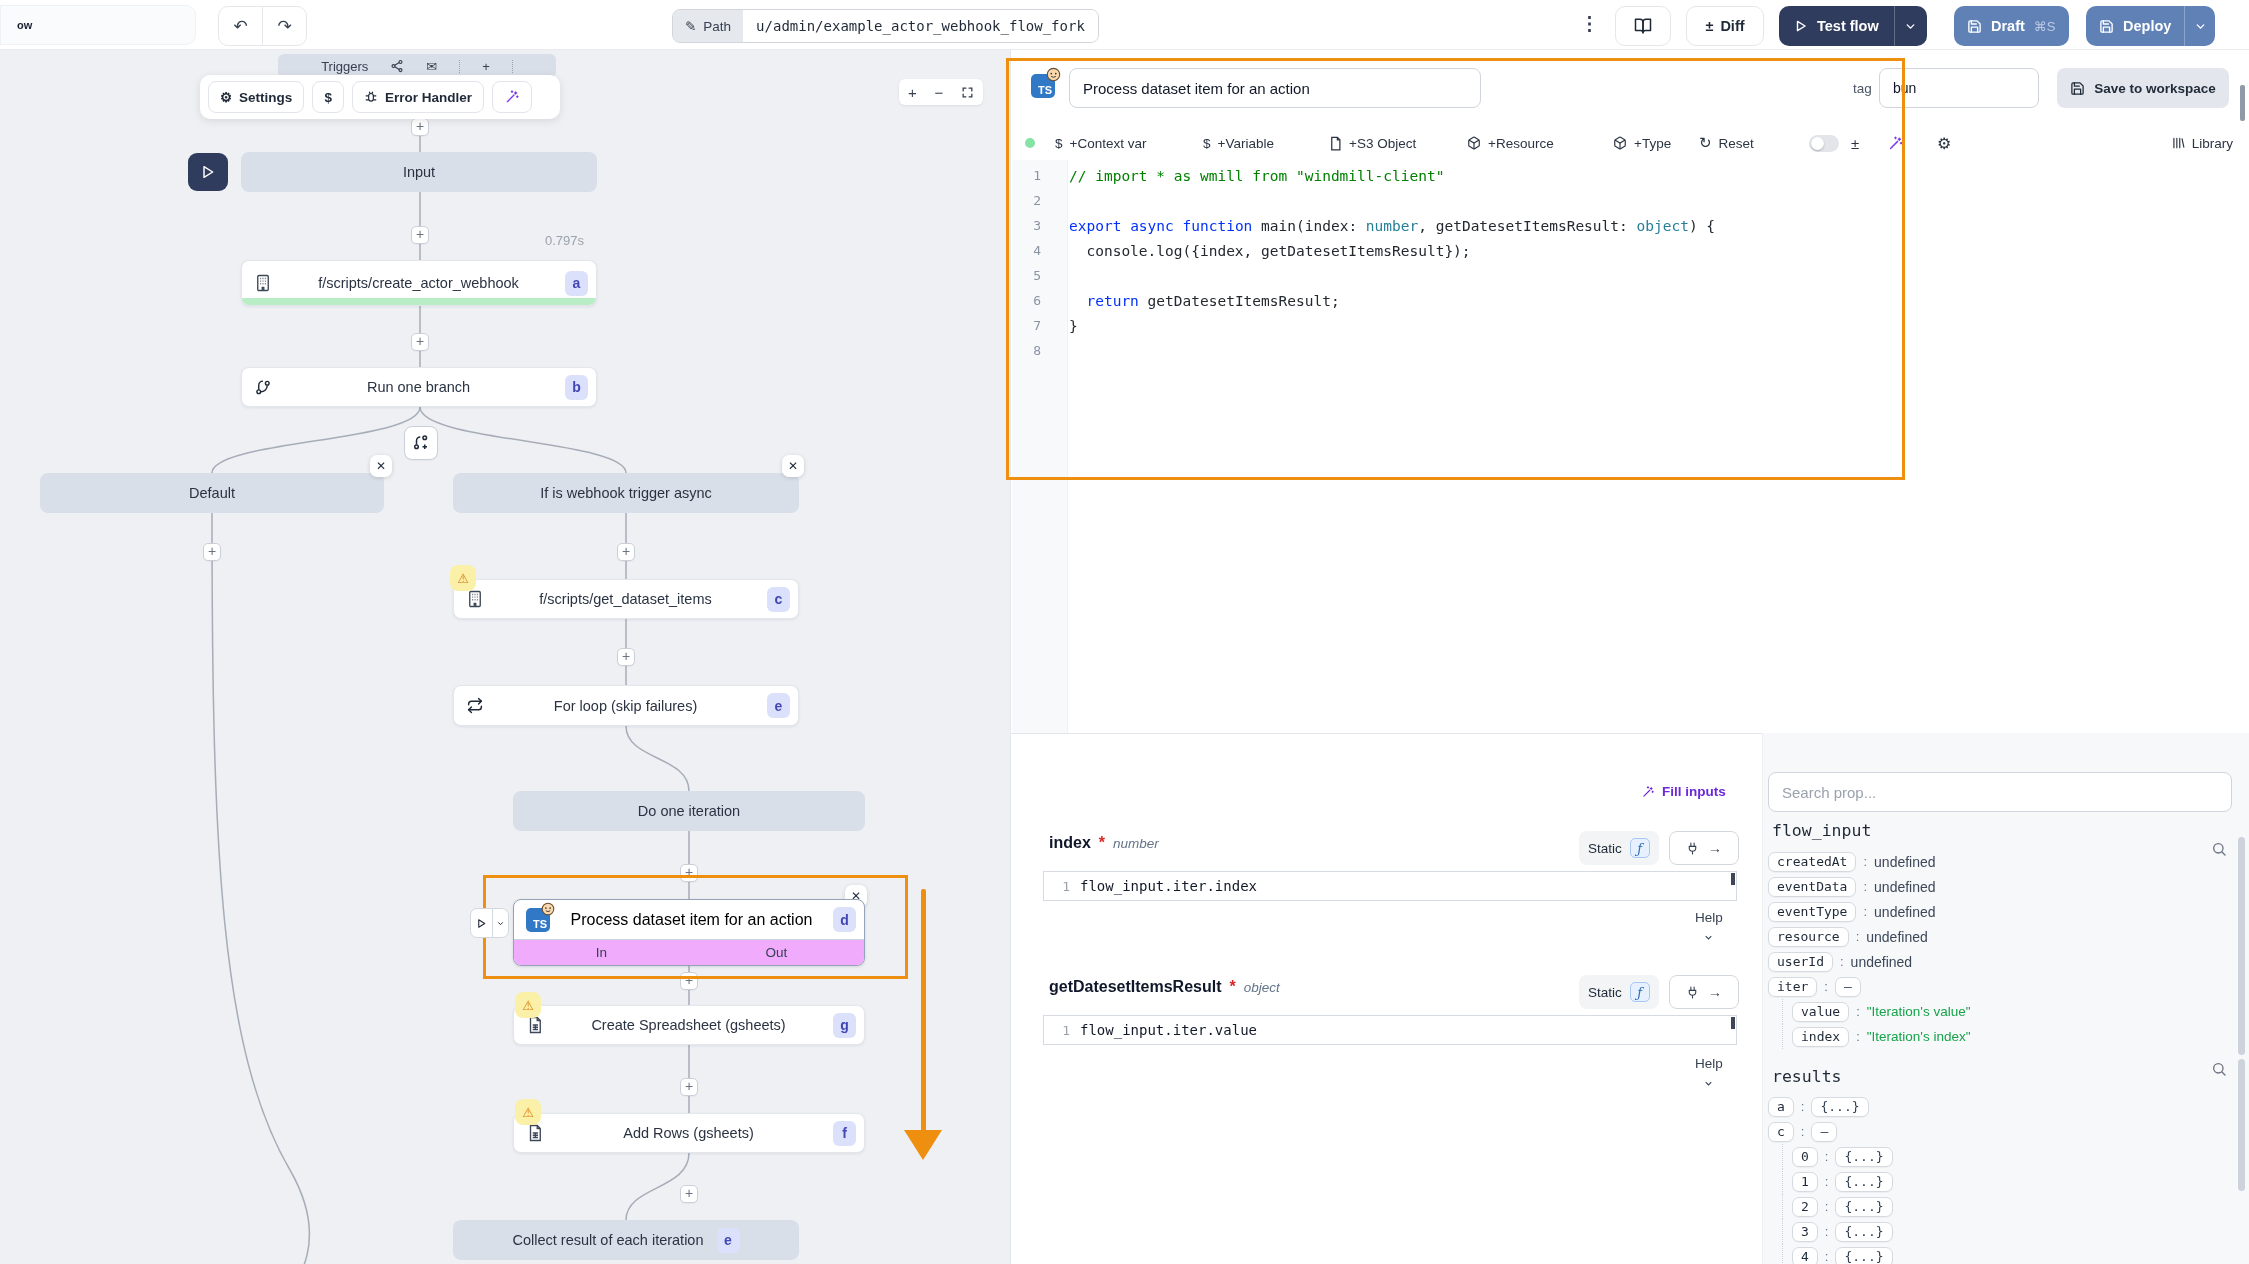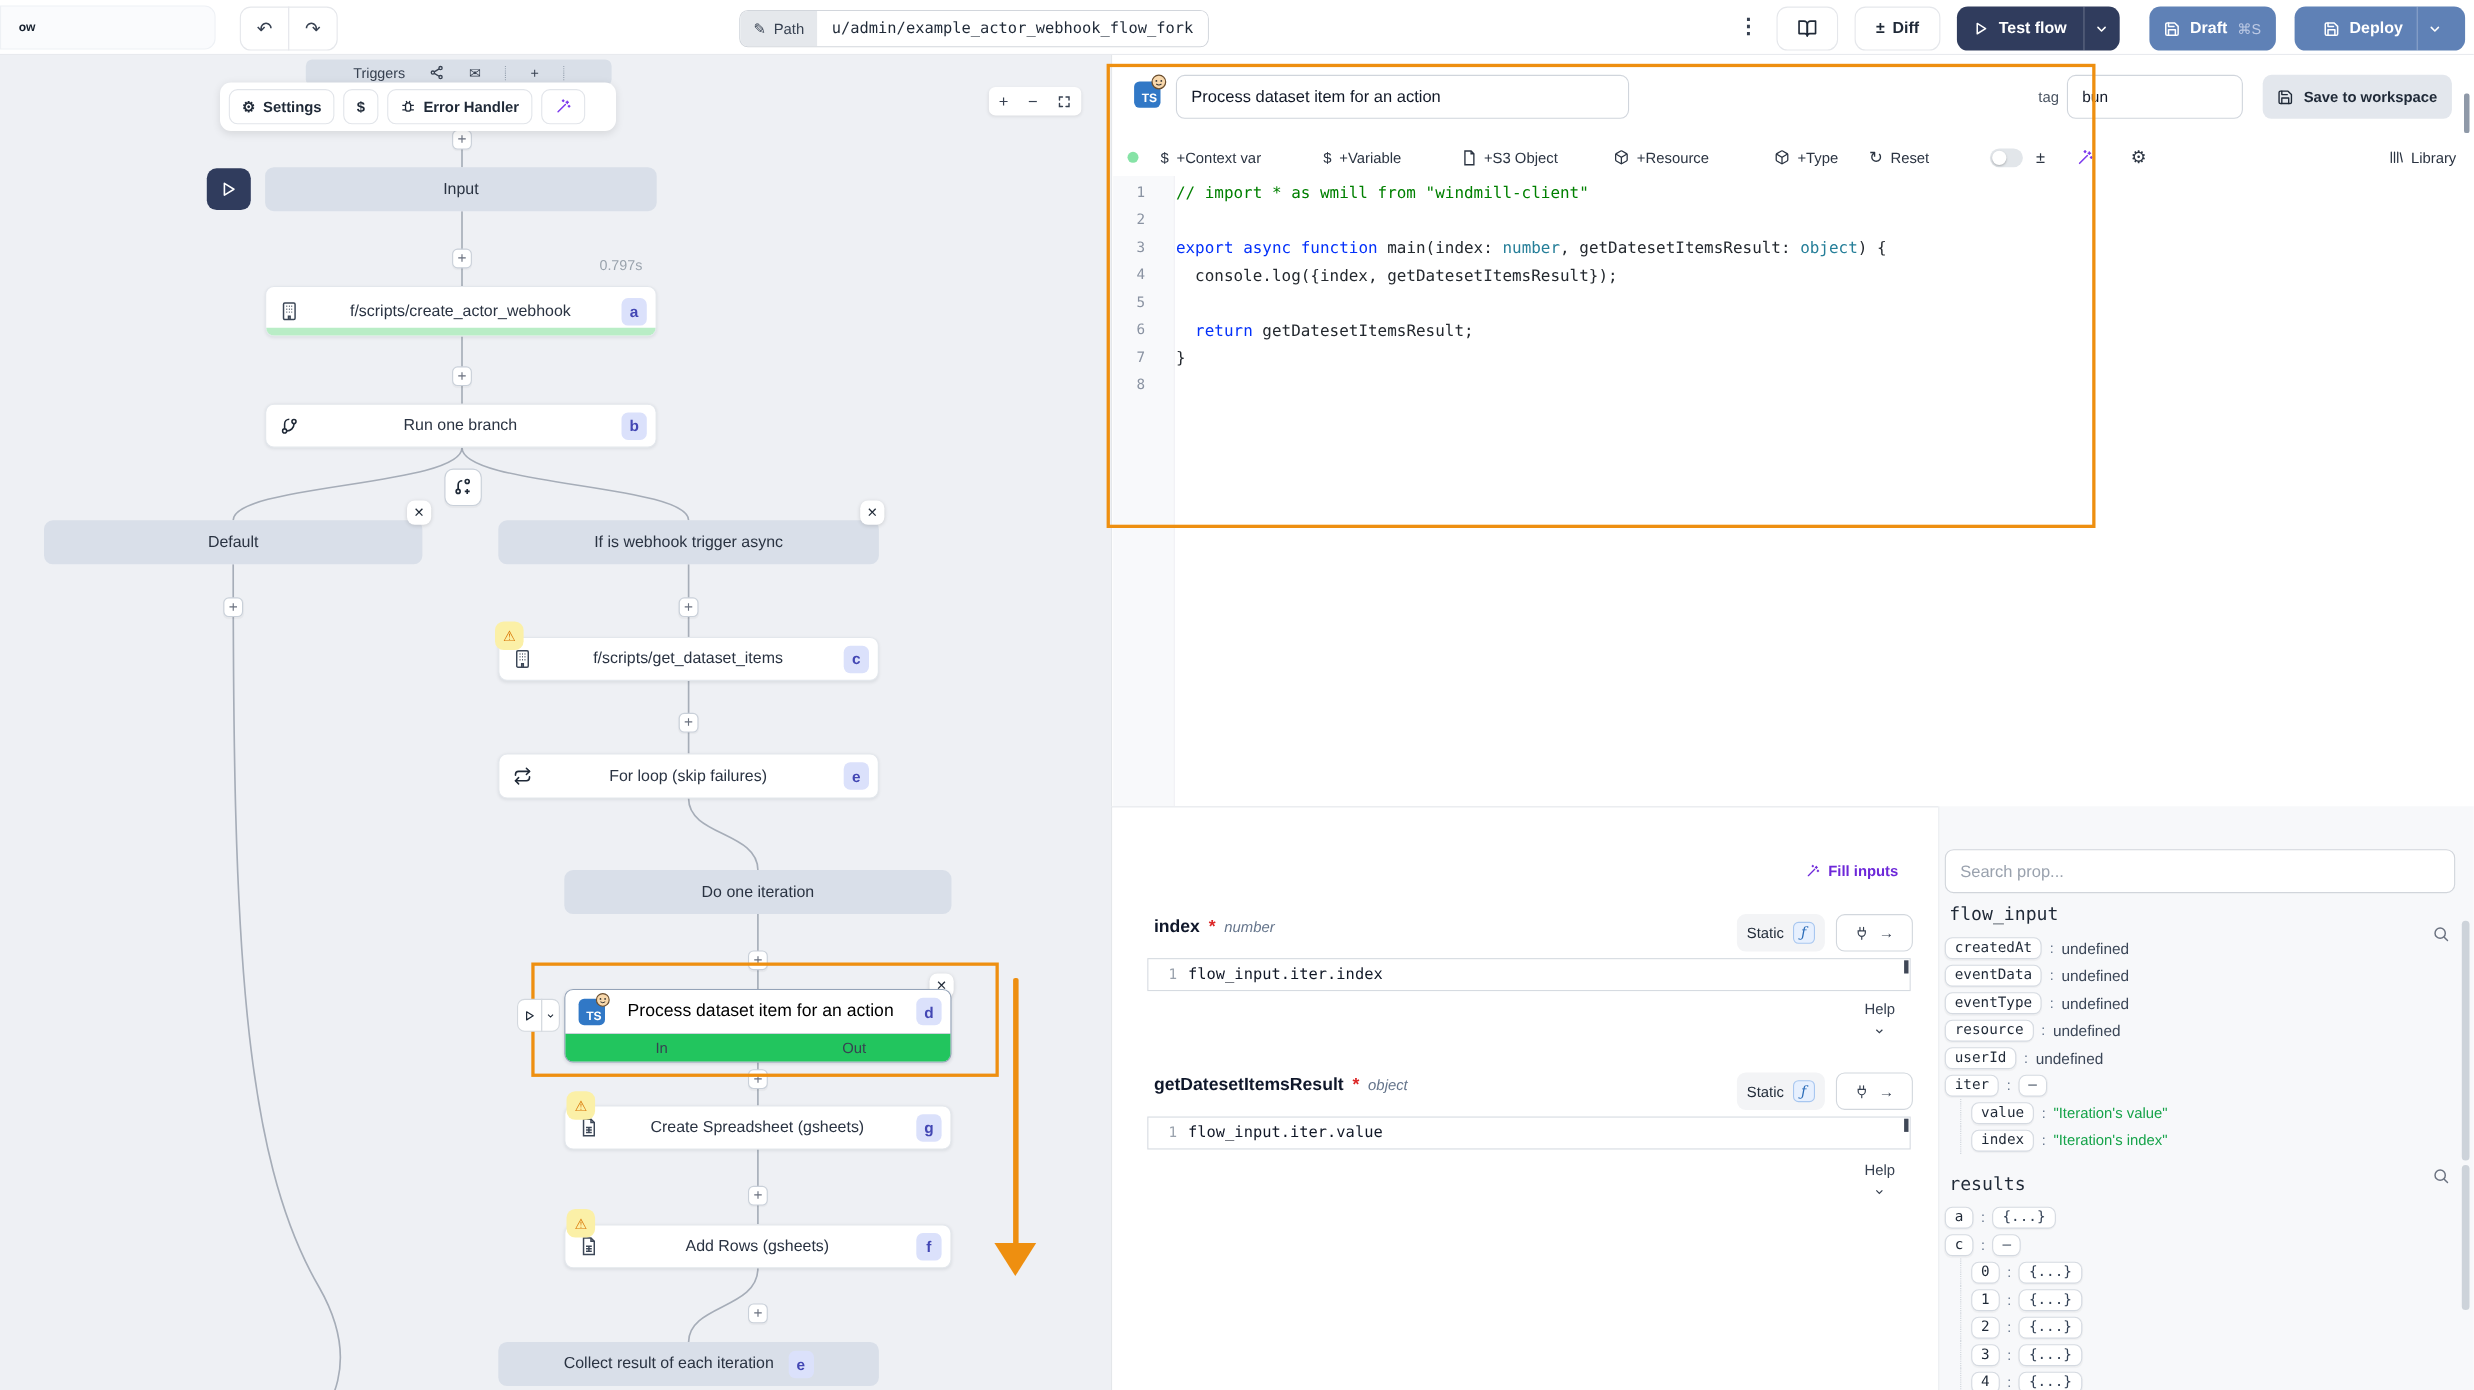--- a/index.html
+++ b/index.html
@@ -20,21 +20,21 @@
   .kebab{left:1580px;top:12px;font-size:19px;color:#374151;font-weight:bold;cursor:pointer;}
   .btn-w{background:#fff;border:1px solid #e5e7eb;border-radius:10px;display:flex;align-items:center;justify-content:center;cursor:pointer;}
   .book-btn{left:1615px;top:6px;width:56px;height:40px;}
   .diff-btn{left:1686px;top:6px;width:78px;height:40px;gap:7px;font-size:14.5px;font-weight:600;color:#1f2937;}
   .testflow{left:1779px;top:6px;height:40px;border-radius:10px;background:var(--navy);color:#fff;display:flex;overflow:hidden;cursor:pointer;}
   .tf-main{padding:0 15px;display:flex;align-items:center;gap:9px;font-size:14.5px;font-weight:600;}
   .tf-chev{width:33px;border-left:1px solid rgba(255,255,255,.25);display:flex;align-items:center;justify-content:center;}
   .bluebtn{height:40px;border-radius:10px;background:var(--steel);color:#fff;display:flex;align-items:center;cursor:pointer;}
   .draft{left:1954px;top:6px;padding:0 13px;gap:9px;font-size:14.5px;font-weight:600;}
   .shortcut{color:#bcc9e4;font-size:13px;font-weight:normal;}
-  .deploy{left:2086px;top:6px;overflow:hidden;padding:13px;}
+  .deploy{left:2086px;top:6px;overflow:hidden;padding:0;}
   .dp-main{padding:0 13px;display:flex;align-items:center;gap:9px;font-size:14.5px;font-weight:600;}
   .dp-chev{width:31px;height:40px;border-left:1px solid rgba(255,255,255,.28);display:flex;align-items:center;justify-content:center;}
 
   
   .graph{position:absolute;left:0;top:50px;width:1010px;height:1214px;background:#eef0f4;overflow:hidden;}
   .node{position:absolute;display:flex;align-items:center;border-radius:8px;font-size:14.5px;color:#2a3342;cursor:pointer;}
   .wnode{background:#fff;border:1px solid #e3e7ec;box-shadow:0 1px 3px rgba(16,24,40,.08);}
   .gnode{background:#d9dfe9;justify-content:center;gap:13px;}
   .nlabel{flex:1;text-align:center;}
   .nicon{margin-left:12px;width:18px;color:#3c4757;}
@@ -47,21 +47,21 @@
   .gtoolbar{position:absolute;left:200px;top:25px;width:360px;height:44px;background:#fff;border-radius:10px;box-shadow:0 2px 8px rgba(0,0,0,.1);display:flex;align-items:center;gap:8px;padding:0 8px;z-index:7;}
   .gtb-btn{height:32px;border:1px solid #e2e5ea;border-radius:8px;background:#fff;display:flex;align-items:center;justify-content:center;gap:7px;font-size:13.5px;font-weight:600;color:#1f2937;padding:0 11px;cursor:pointer;}
   .triggers{position:absolute;left:252px;top:4px;width:278px;height:24px;background:#d9dfe8;border-radius:6px;display:flex;align-items:center;justify-content:center;gap:22px;font-size:13px;color:#374151;cursor:pointer;margin-left:26px;}
   .tdiv{width:1px;height:13px;border-left:1px dotted #97a2b0;}
   .zoomctrl{position:absolute;left:899px;top:29px;width:84px;height:26px;background:#fff;border-radius:6px;box-shadow:0 1px 3px rgba(0,0,0,.08);display:flex;align-items:center;justify-content:space-around;color:#374151;font-size:15px;z-index:7;}
   .playbtn{position:absolute;left:188px;top:103px;width:40px;height:38px;background:var(--navy);border-radius:9px;display:flex;align-items:center;justify-content:center;cursor:pointer;}
   .timing{position:absolute;left:500px;top:183px;width:84px;text-align:right;font-size:13px;color:#9aa3ad;}
   .orange-select{position:absolute;left:483px;top:825px;width:425px;height:104px;border:3px solid var(--orange);z-index:5;}
   .sel-node{position:absolute;left:513px;top:849px;width:352px;height:67px;background:#fff;border:1px solid #94a3b8;border-radius:8px;box-shadow:0 1px 3px rgba(16,24,40,.12);z-index:6;cursor:pointer;}
   .sel-head{height:39px;display:flex;align-items:center;}
-  .io{display:flex;height:26px;background:#22c55e;border-top:1px solid #ccd3dc;border-radius:0 0 7px 7px;}
+  .io{display:flex;height:26px;background:#f0abfc;border-top:1px solid #ccd3dc;border-radius:0 0 7px 7px;}
   .io div{flex:1;display:flex;align-items:center;justify-content:center;font-size:13.5px;color:#374151;cursor:pointer;}
   .tsicon{width:24px;height:24px;border-radius:5px;background:#3178c6;color:#fff;font-size:11px;font-weight:bold;display:flex;align-items:flex-end;justify-content:flex-end;padding:2px 3px;position:relative;margin-left:12px;}
   .playchev{position:absolute;left:470px;top:858px;display:flex;z-index:7;}
   .pc-b{width:23px;height:30px;background:#fff;border:1px solid #d3d8de;display:flex;align-items:center;justify-content:center;cursor:pointer;}
   .arrowline{position:absolute;left:921px;top:839px;width:5px;height:243px;background:var(--orange);border-radius:2px;}
   .arrowhead{position:absolute;left:904px;top:1080px;width:0;height:0;border-left:19px solid transparent;border-right:19px solid transparent;border-top:30px solid var(--orange);}
 
   
   .editor{position:absolute;left:1010px;top:50px;width:1239px;height:683px;background:#fff;border-left:1px solid #e4e7ea;}
   .gutterbg{position:absolute;left:1px;top:110px;width:56px;height:573px;background:#f8f9fb;border-right:1px solid #f0f1f4;}

